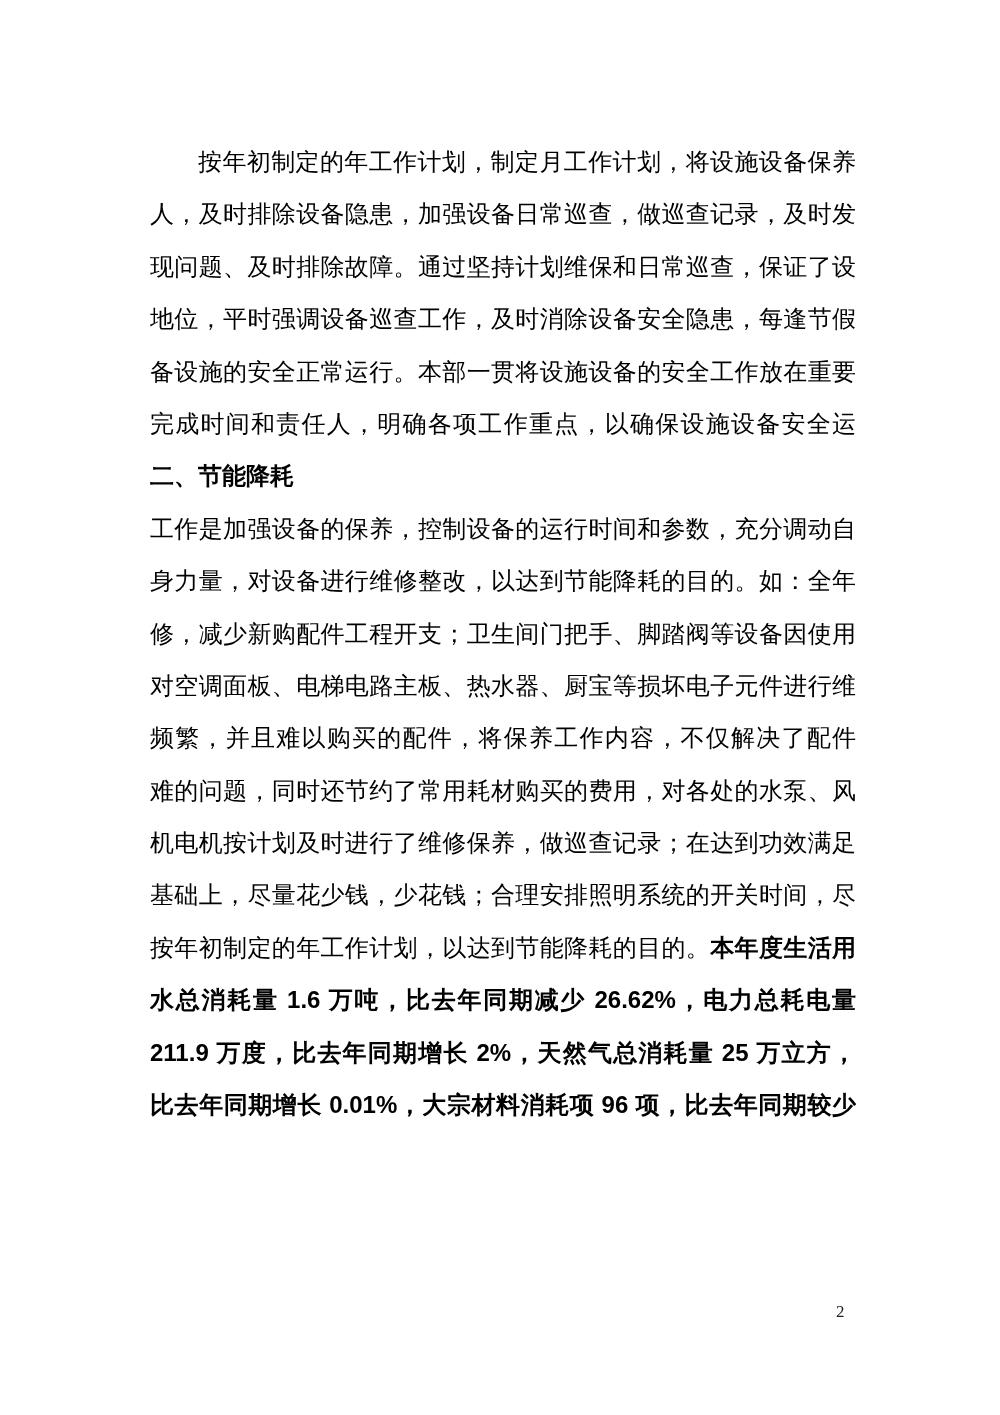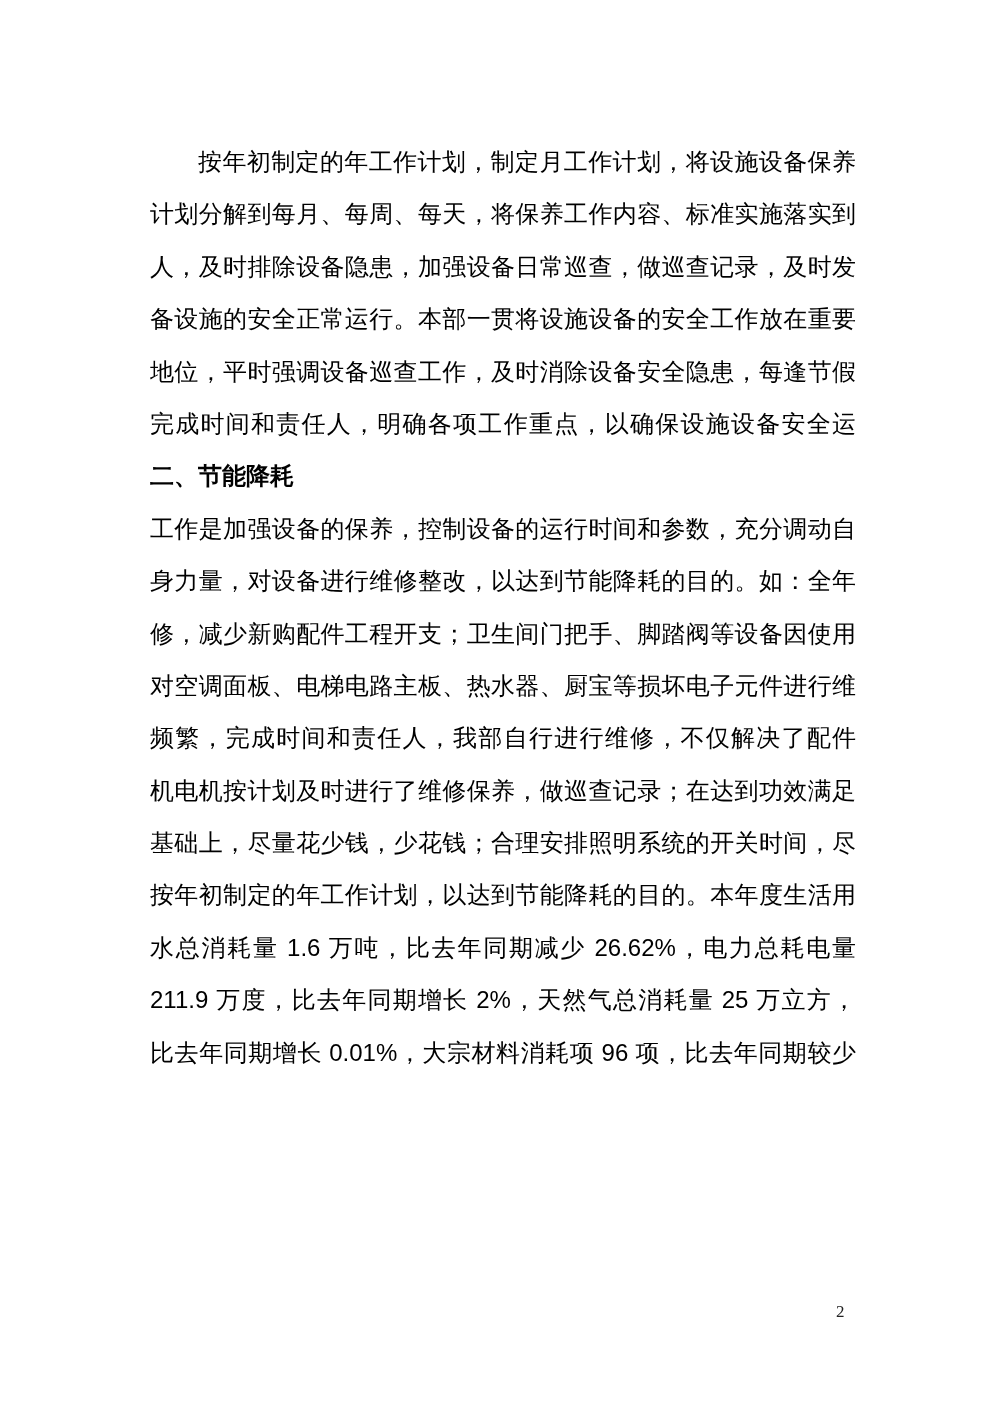--- a/index.html
+++ b/index.html
@@ -37,47 +37,48 @@
   .heading-line {
     font-size: 24px;
     font-weight: 700;
     line-height: 52.4px;
     height: 52.4px;
     text-align: left;
     text-align-last: left;
     overflow: hidden;
   }
   .seg { font-weight: 400; }
-  .seg.bold { font-weight: 400; }
+  .seg.bold { font-weight: 700; }
   .page-number {
     position: absolute;
     left: 836px;
     top: 1302px;
     font-family: "Liberation Serif", "DejaVu Serif", serif;
     font-size: 17px;
     color: #222222;
   }
 </style>
 </head>
 <body>
 
 <div class="page">
   <div class="doc-body">
       <div class="text-line indent"><span class="seg">按年初制定的年工作计划，制定月工作计划，将设施设备保养</span></div>
-      <div class="text-line"><span class="seg">计划分解到每月、每周、每天，将保养工作内容、标准实施落实到</span></div>
       <div class="text-line"><span class="seg">人，及时排除设备隐患，加强设备日常巡查，做巡查记录，及时发</span></div>
+      <div class="text-line"><span class="seg">现问题、及时排除故障。通过坚持计划维保和日常巡查，保证了设</span></div>
+      <div class="text-line"><span class="seg">地位，平时强调设备巡查工作，及时消除设备安全隐患，每逢节假</span></div>
       <div class="text-line"><span class="seg">备设施的安全正常运行。本部一贯将设施设备的安全工作放在重要</span></div>
-      <div class="text-line"><span class="seg">地位，平时强调设备巡查工作，及时消除设备安全隐患，每逢节假</span></div>
       <div class="text-line"><span class="seg">完成时间和责任人，明确各项工作重点，以确保设施设备安全运行。</span></div>
       <div class="heading-line">二、节能降耗</div>
       <div class="text-line"><span class="seg">工作是加强设备的保养，控制设备的运行时间和参数，充分调动自</span></div>
       <div class="text-line"><span class="seg">身力量，对设备进行维修整改，以达到节能降耗的目的。如：全年</span></div>
       <div class="text-line"><span class="seg">修，减少新购配件工程开支；卫生间门把手、脚踏阀等设备因使用</span></div>
       <div class="text-line"><span class="seg">对空调面板、电梯电路主板、热水器、厨宝等损坏电子元件进行维</span></div>
-      <div class="text-line"><span class="seg">频繁，完成时间和责任人，我部自行进行维修，不仅解决了配件</span></div>
+      <div class="text-line"><span class="seg">频繁，并且难以购买的配件，将保养工作内容，不仅解决了配件</span></div>
+      <div class="text-line"><span class="seg">难的问题，同时还节约了常用耗材购买的费用，对各处的水泵、风</span></div>
       <div class="text-line"><span class="seg">机电机按计划及时进行了维修保养，做巡查记录；在达到功效满足的</span></div>
       <div class="text-line"><span class="seg">基础上，尽量花少钱，少花钱；合理安排照明系统的开关时间，尽</span></div>
       <div class="text-line"><span class="seg">按年初制定的年工作计划，以达到节能降耗的目的。</span><span class="seg bold">本年度生活用</span></div>
       <div class="text-line"><span class="seg bold">水总消耗量 1.6 万吨，比去年同期减少 26.62%，电力总耗电量</span></div>
       <div class="text-line"><span class="seg bold">211.9 万度，比去年同期增长 2%，天然气总消耗量 25 万立方，</span></div>
       <div class="text-line"><span class="seg bold">比去年同期增长 0.01%，大宗材料消耗项 96 项，比去年同期较少</span></div>
     </div>
   <div class="page-number">2</div>
 </div>
 

